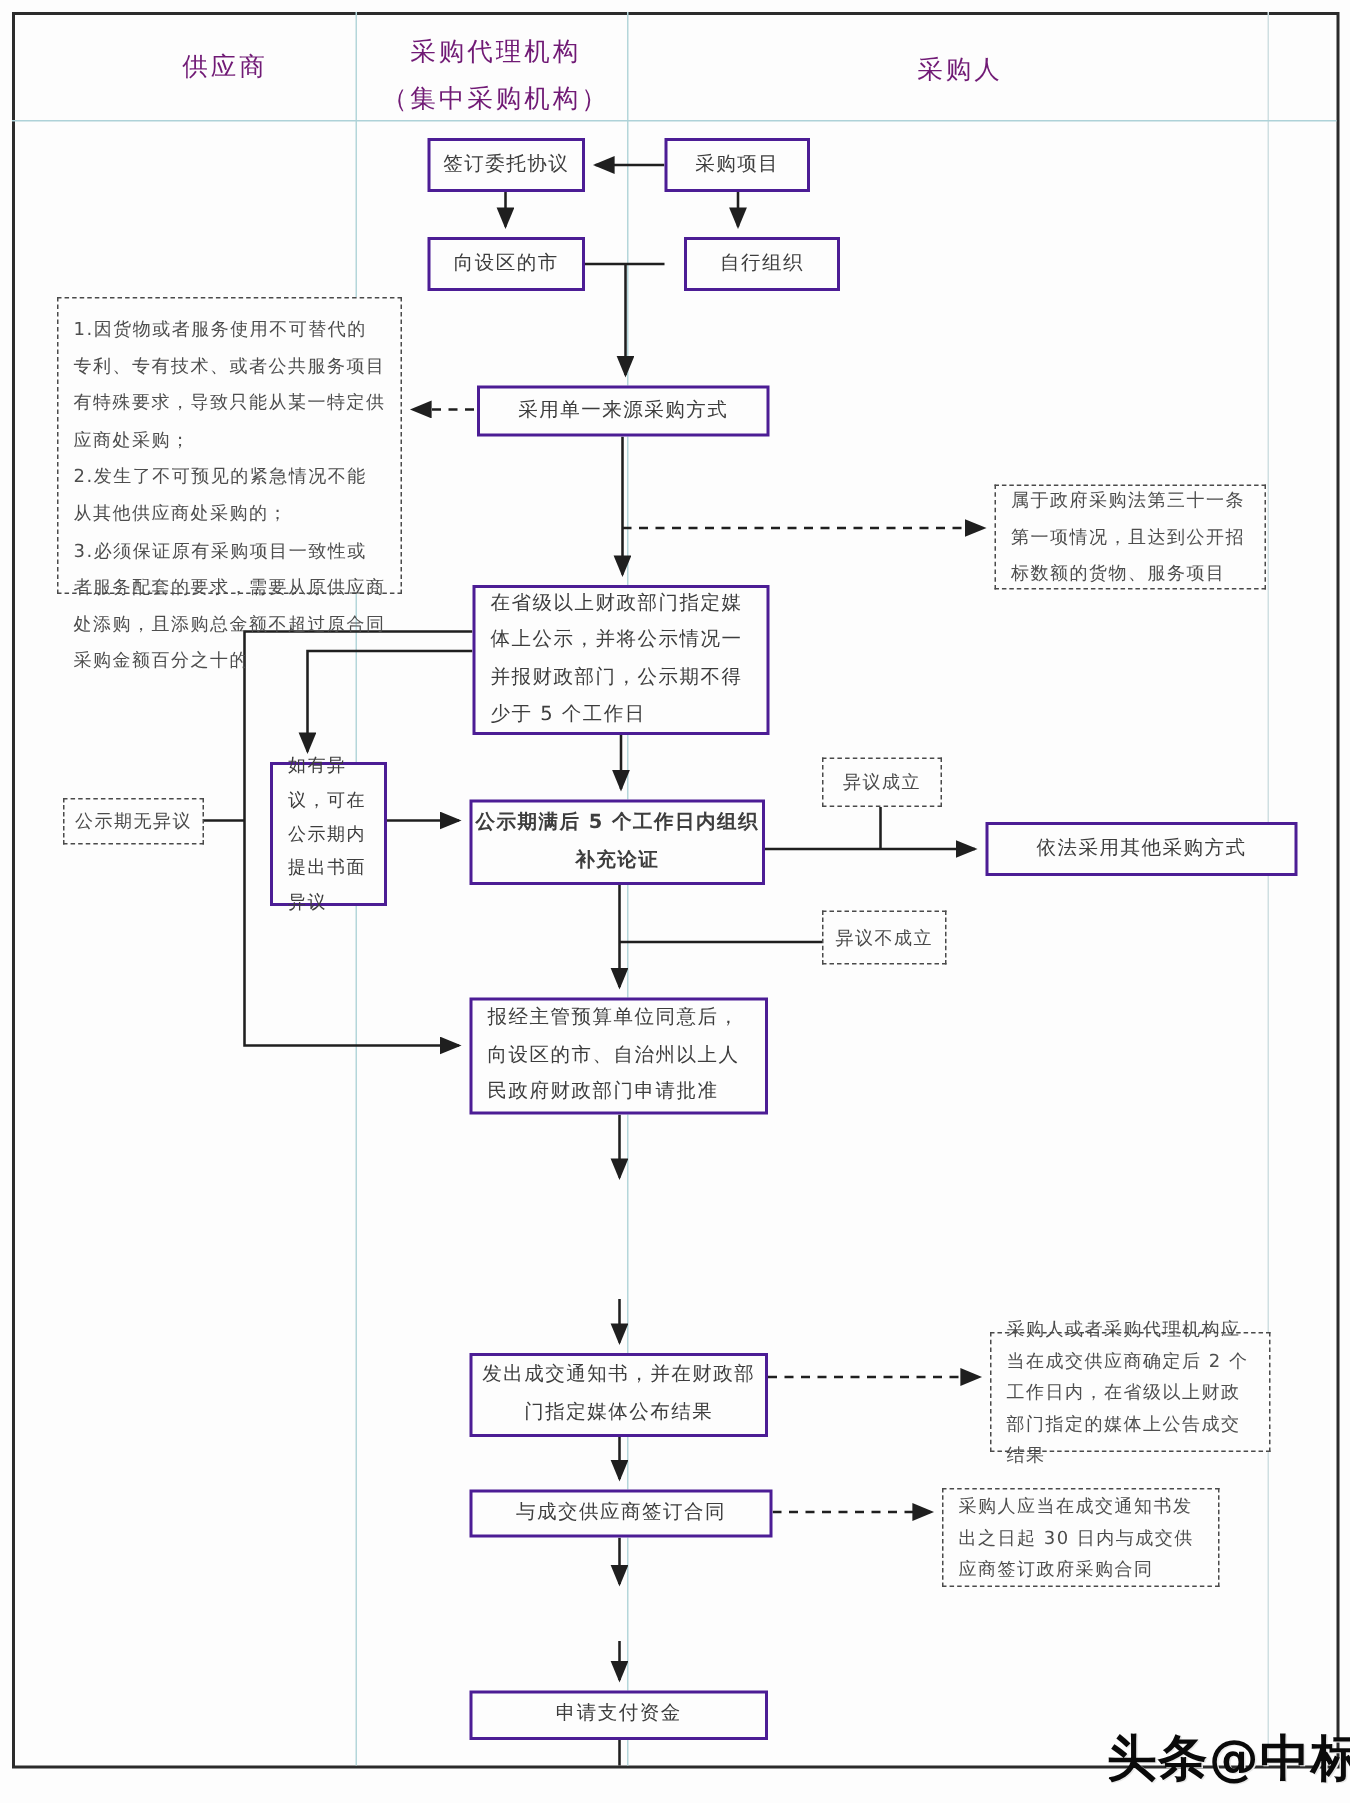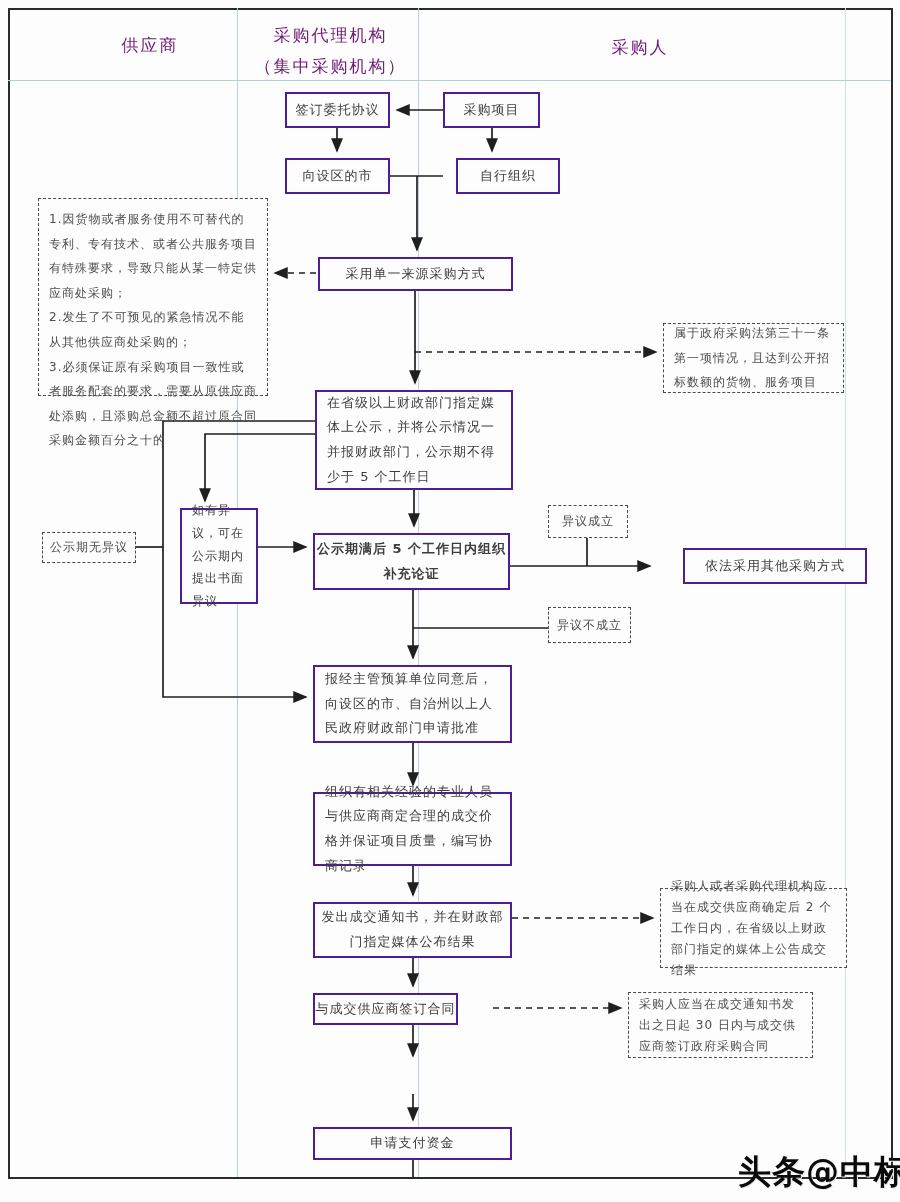--- a/index.html
+++ b/index.html
@@ -101,25 +101,24 @@
   </svg>
 
   <div class="box" style="left:285px;top:92px;width:105px;height:36px;">签订委托协议</div>
   <div class="box" style="left:443px;top:92px;width:97px;height:36px;">采购项目</div>
   <div class="box" style="left:285px;top:158px;width:105px;height:36px;">向设区的市</div>
   <div class="box" style="left:420px;top:158px;width:104px;height:36px;margin-left:36px;">自行组织</div>
   <div class="box" style="left:318px;top:257px;width:195px;height:34px;">采用单一来源采购方式</div>
   <div class="box leftalign" style="left:315px;top:390px;width:198px;height:100px;">在省级以上财政部门指定媒体上公示，并将公示情况一并报财政部门，公示期不得少于 5 个工作日</div>
   <div class="box leftalign" style="left:180px;top:508px;width:78px;height:96px;font-size:12px;">如有异议，可在公示期内提出书面异议</div>
   <div class="box" style="left:313px;top:533px;width:197px;height:57px;font-weight:bold;">公示期满后 5 个工作日内组织补充论证</div>
-  <div class="box" style="left:657px;top:548px;width:184px;height:36px;margin-left:26px;">依法采用其他采购方式</div>
+  <div class="box" style="left:657px;top:548px;width:208px;height:36px;">依法采用其他采购方式</div>
   <div class="box leftalign" style="left:313px;top:665px;width:199px;height:78px;">报经主管预算单位同意后，向设区的市、自治州以上人民政府财政部门申请批准</div>
-  <div class="box leftalign" style="left:313px;top:792px;width:199px;height:74px;">组织有相关经验的专业人员与供应商商定合理的成交价格并保证项目质量，编写协商记录</div>
   <div class="box" style="left:313px;top:902px;width:199px;height:56px;">发出成交通知书，并在财政部门指定媒体公布结果</div>
-  <div class="box" style="left:313px;top:993px;width:145px;height:32px;">与成交供应商签订合同</div>
+  <div class="box" style="left:313px;top:993px;width:202px;height:32px;">与成交供应商签订合同</div>
   <div class="box" style="left:313px;top:1127px;width:199px;height:33px;">申请支付资金</div>
 
   <div class="dashed" style="left:42px;top:532px;width:94px;height:31px;">公示期无异议</div>
   <div class="dashed" style="left:548px;top:505px;width:80px;height:33px;">异议成立</div>
   <div class="dashed" style="left:548px;top:607px;width:83px;height:36px;">异议不成立</div>
 
   <div class="dashed leftalign" style="left:38px;top:198px;width:230px;height:198px;">
     <p class="note-par">1.因货物或者服务使用不可替代的专利、专有技术、或者公共服务项目有特殊要求，导致只能从某一特定供应商处采购；</p>
     <p class="note-par">2.发生了不可预见的紧急情况不能从其他供应商处采购的；</p>
     <p class="note-par">3.必须保证原有采购项目一致性或者服务配套的要求，需要从原供应商处添购，且添购总金额不超过原合同采购金额百分之十的</p>

